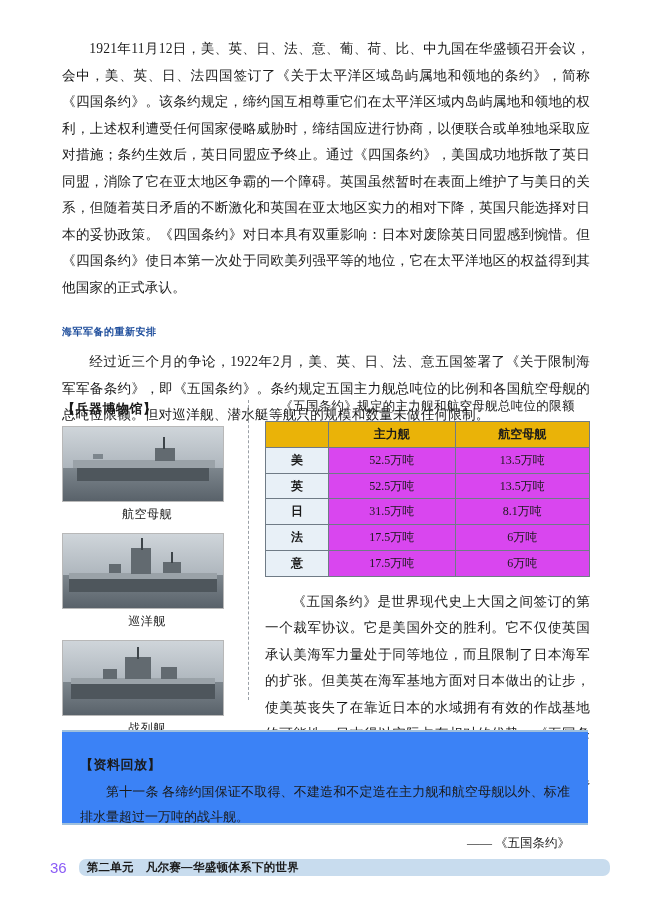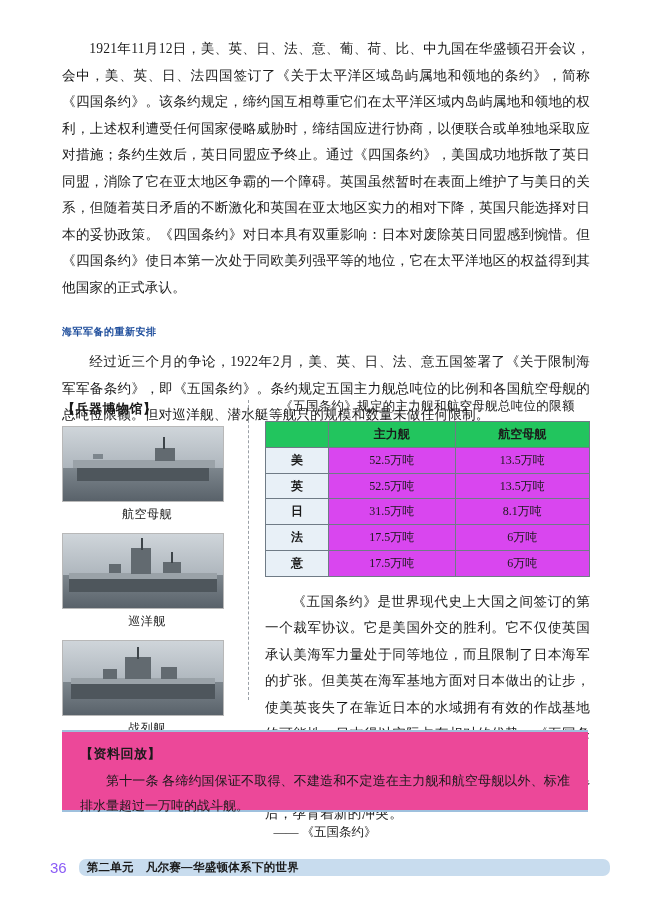--- a/index.html
+++ b/index.html
@@ -126,21 +126,21 @@
     width: 100%;
     font-size: 12px;
   }
   table.limits th, table.limits td {
     border: 1px solid #6f7b86;
     text-align: center;
     padding: 4px 2px;
     line-height: 1.4;
   }
   table.limits thead th {
-    background: #22c55e;
+    background: #eab308;
     font-weight: bold;
   }
   table.limits tbody th {
     background: #e8f0f7;
     font-weight: bold;
     width: 58px;
   }
   table.limits tbody td {
     background: #d946ef;
   }
@@ -151,43 +151,43 @@
     text-align: justify;
     text-indent: 2em;
     letter-spacing: 0.2px;
   }
   
   .resource-box {
     position: absolute;
     left: 62px;
     top: 730px;
     width: 526px;
-    height: 82px;
-    background: #ec4899;
+    height: 95px;
+    background: #3b82f6;
     border-top: 2px solid #9fc0dd;
     border-bottom: 2px solid #9fc0dd;
     box-sizing: border-box;
-    padding: 13px 18px;
+    padding: 24px 18px;
   }
   .resource-title {
     font-size: 13px;
     font-weight: bold;
     letter-spacing: 0.5px;
     font-family: "Liberation Sans", "DejaVu Sans", sans-serif;
     margin-bottom: 6px;
   }
   .resource-text {
     font-size: 13px;
     line-height: 1.9;
     text-indent: 2em;
     text-align: justify;
   }
   .resource-source {
     font-size: 12.5px;
-    text-align: center;
+    text-align: right;
     margin-top: 6px;
   }
   
   .footer {
     position: absolute;
     left: 50px;
     bottom: 44px;
     width: 560px;
     display: flex;
     align-items: center;

